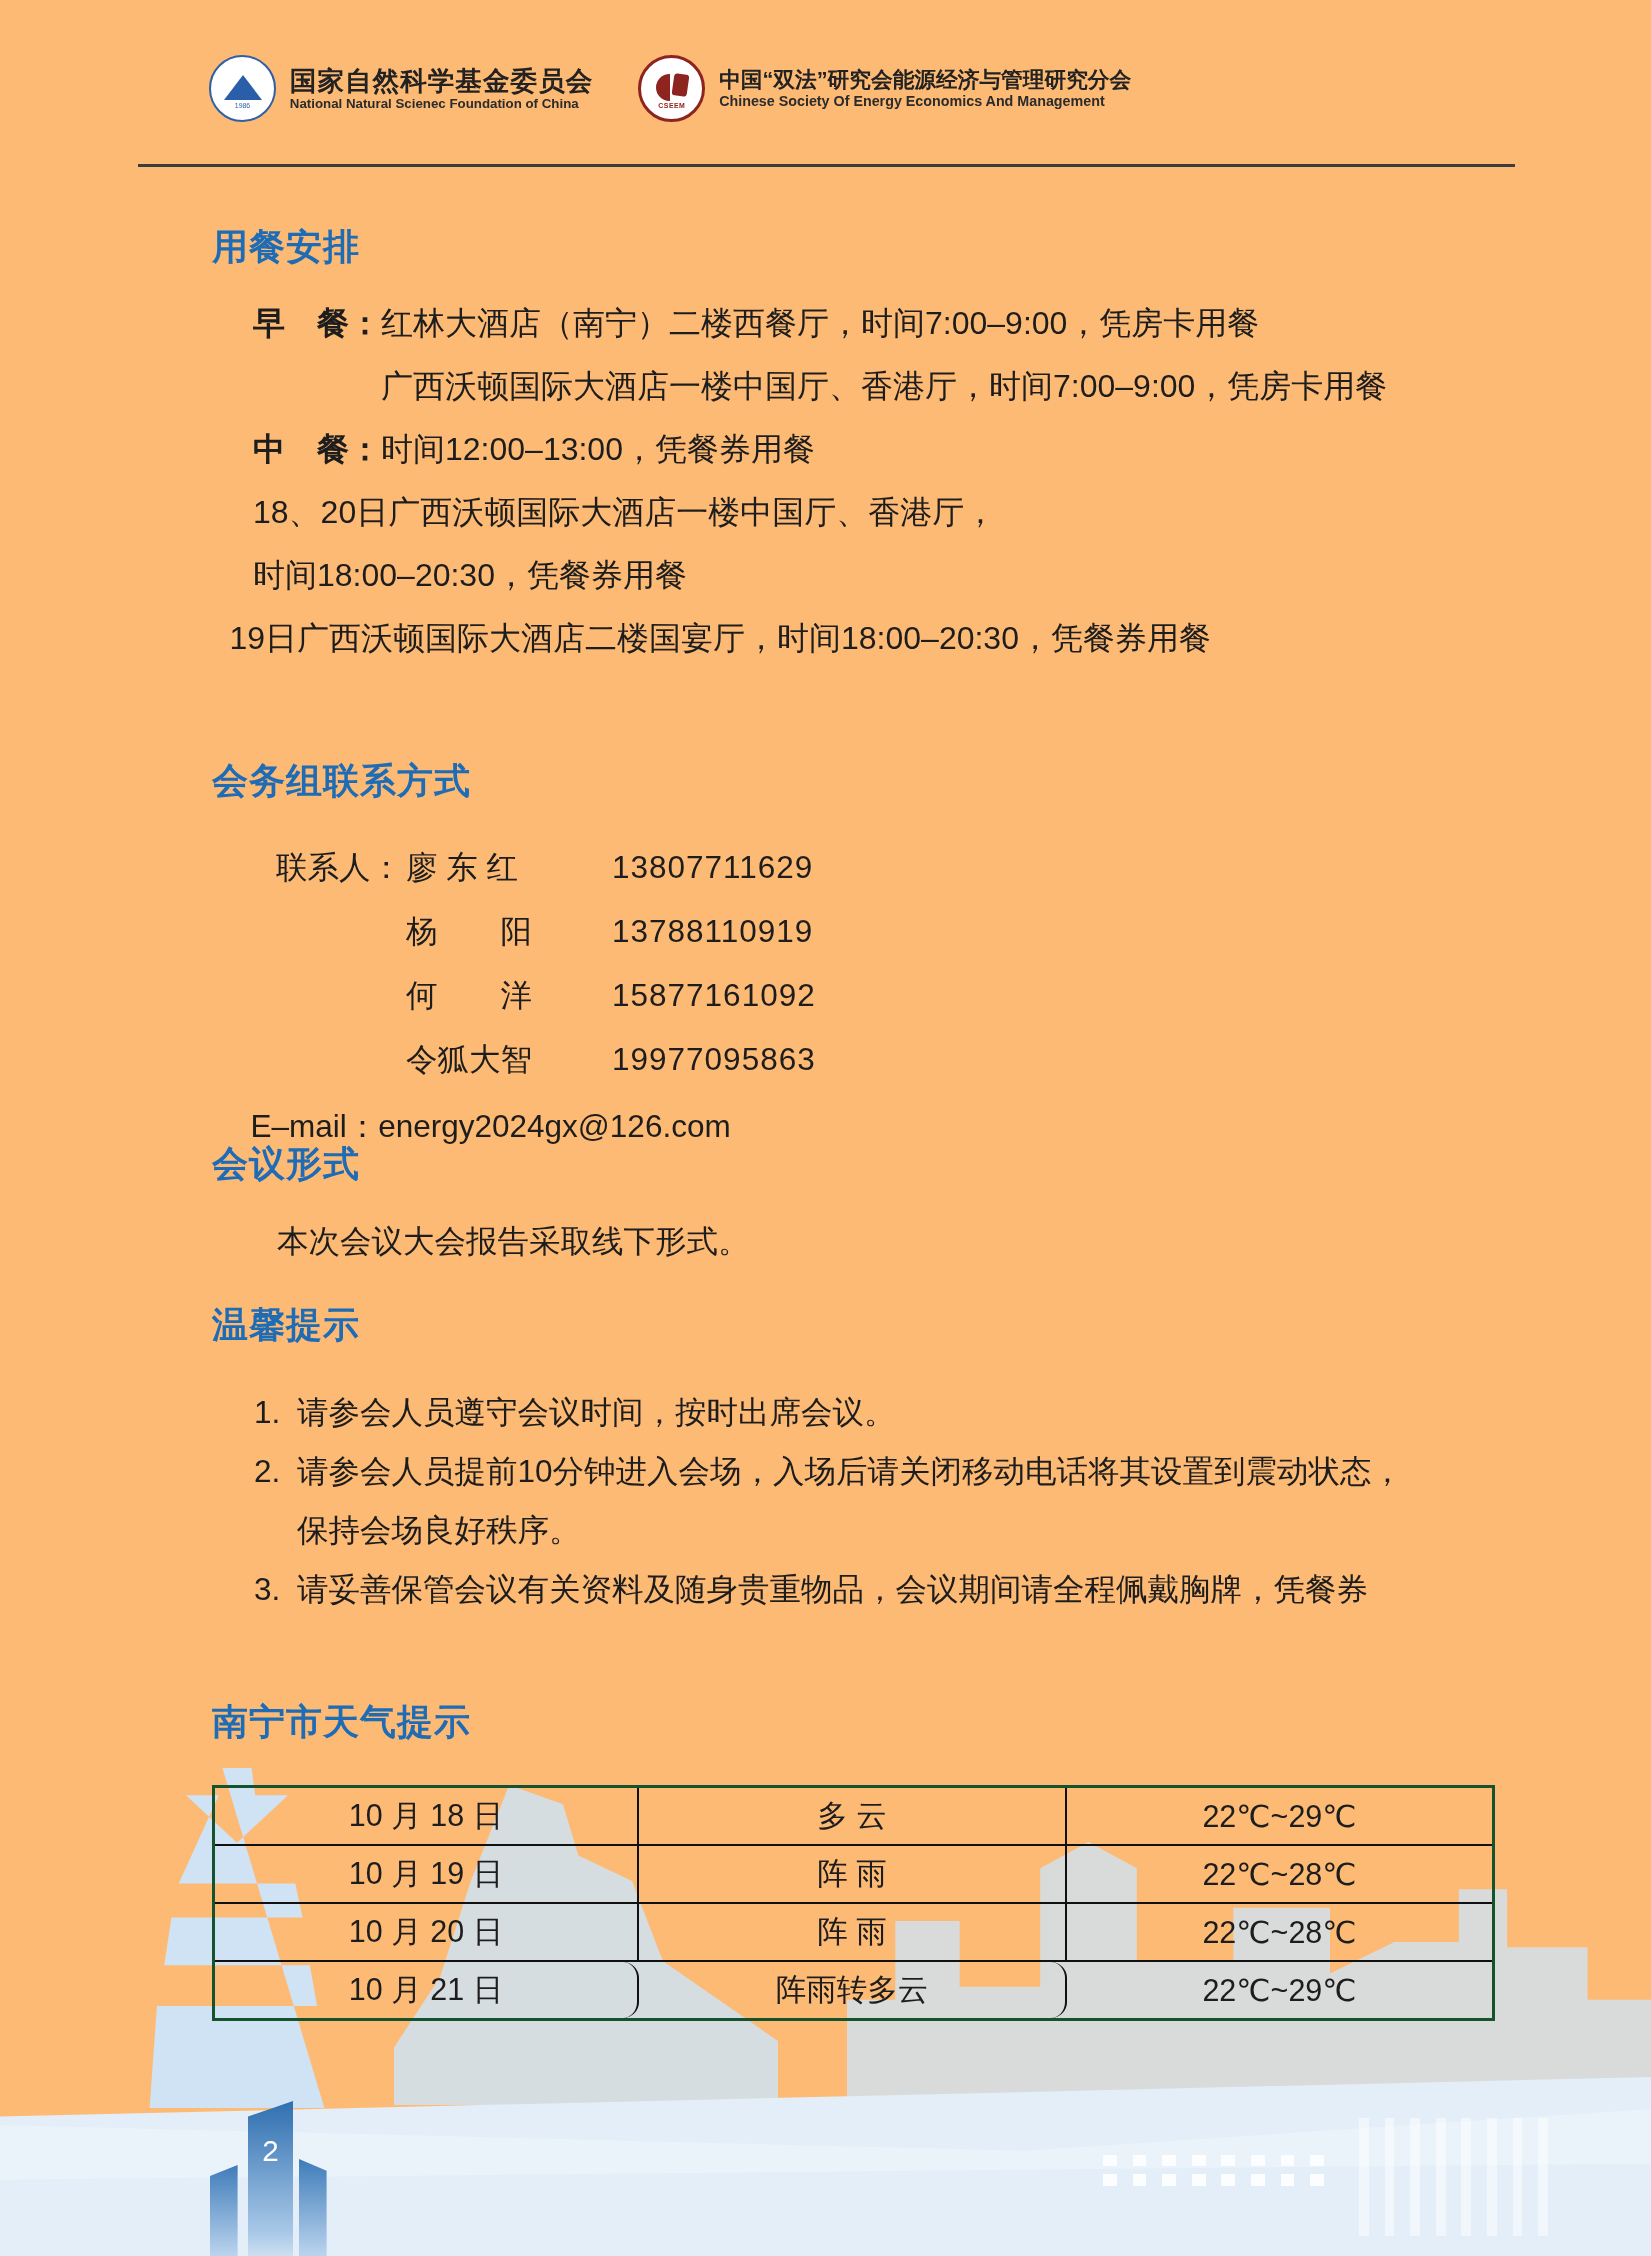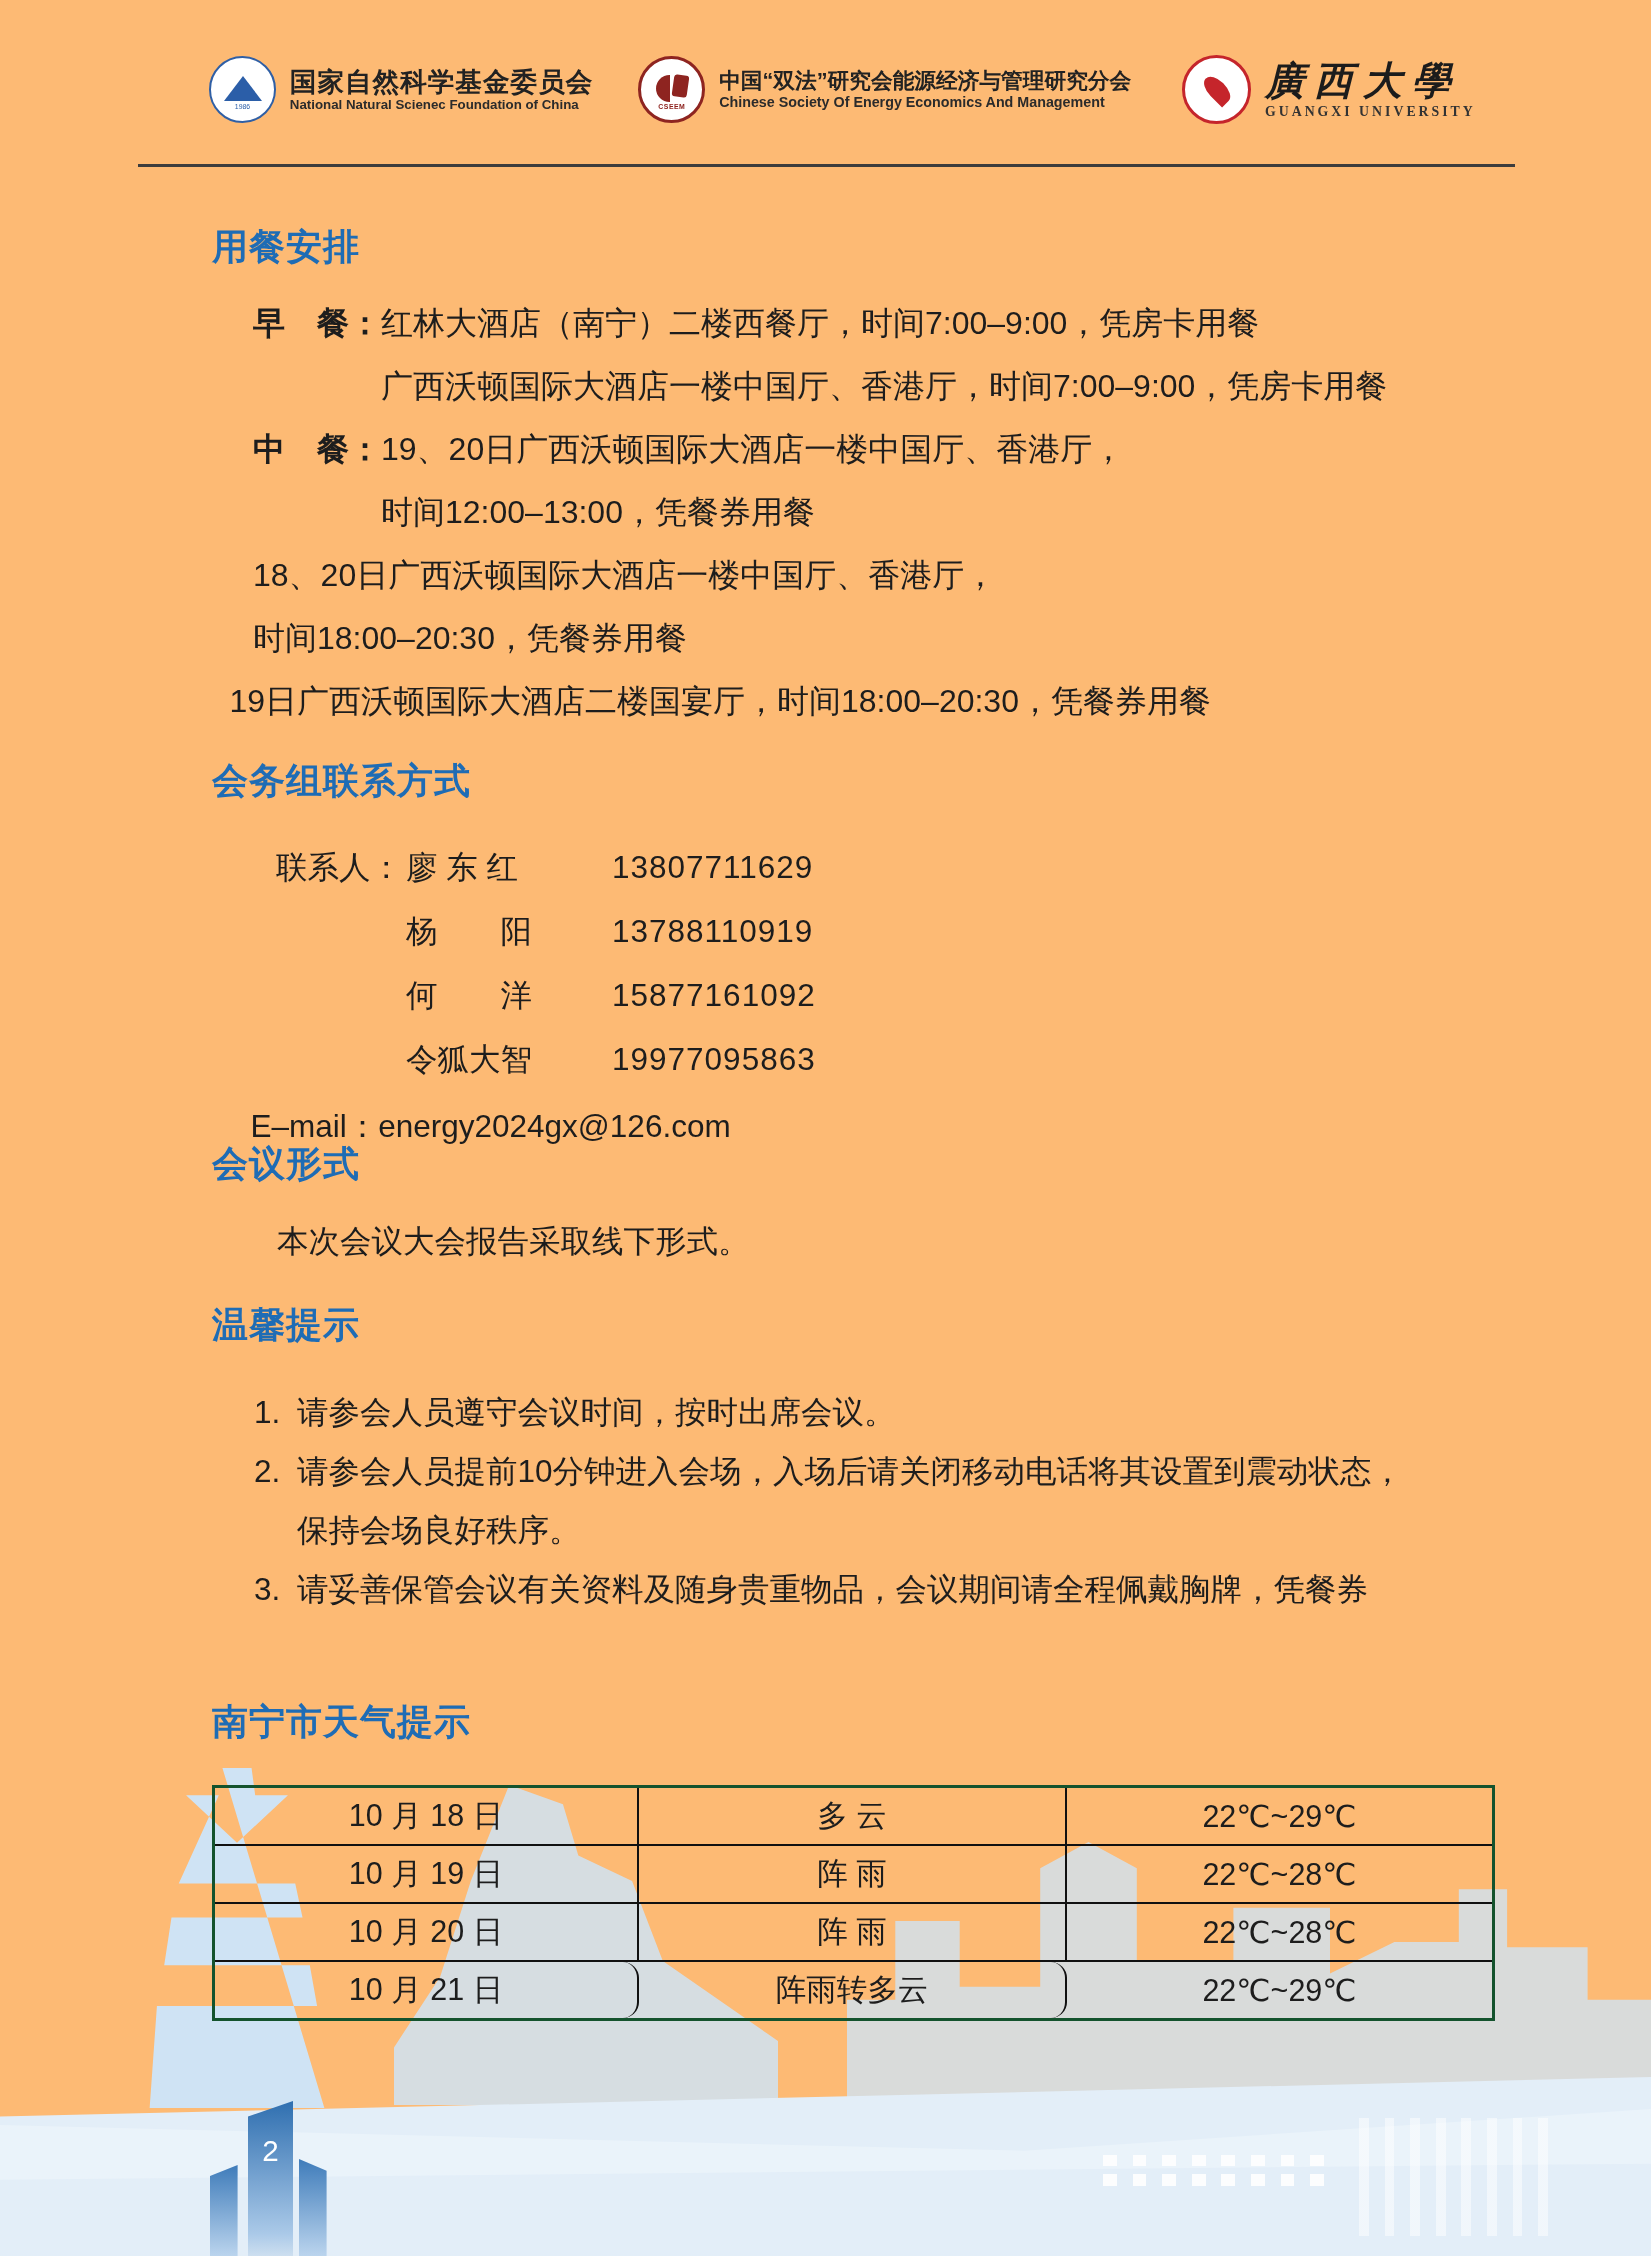--- a/index.html
+++ b/index.html
@@ -109,45 +109,35 @@
           <div class="cseem-a"></div>
             <div class="cseem-b"></div>
         </div>
         <div class="cseem-txt">CSEEM</div>
       </div>
       <div class="logo-text">
         <div class="logo-cn">中国“双法”研究会能源经济与管理研究分会</div>
         <div class="logo-en">Chinese Society Of Energy Economics And Management</div>
       </div>
     </div>
-    <div class="logo l3">
-      <div class="logo-icon gxu-circle">
-        <div class="gxu-flame"></div>
-      </div>
-      <div class="logo-text">
-        <div class="logo-cn">廣西大學</div>
-        <div class="logo-en">GUANGXI UNIVERSITY</div>
-      </div>
-    </div>
   </div>
   <div class="divider"></div>
 
   <div class="sec-title" style="top:223px">用餐安排</div>
   <div class="meals">
     <div class="meal">
       <div class="meal-label">早　餐：</div>
       <div class="meal-lines">
         <div>红林大酒店（南宁）二楼西餐厅，时间7:00–9:00，凭房卡用餐</div>
         <div>广西沃顿国际大酒店一楼中国厅、香港厅，时间7:00–9:00，凭房卡用餐</div>
       </div>
     </div>
     <div class="meal">
       <div class="meal-label">中　餐：</div>
       <div class="meal-lines">
-        <div>19、20日广西沃顿国际大酒店一楼中国厅、香港厅，</div>
         <div>时间12:00–13:00，凭餐券用餐</div>
       </div>
     </div>
     <div class="meal">
       <div class="meal-lines">
         <div>18、20日广西沃顿国际大酒店一楼中国厅、香港厅，</div>
         <div>时间18:00–20:30，凭餐券用餐</div>
         <div style="margin-left:-23.6px">19日广西沃顿国际大酒店二楼国宴厅，时间18:00–20:30，凭餐券用餐</div>
       </div>
     </div>

